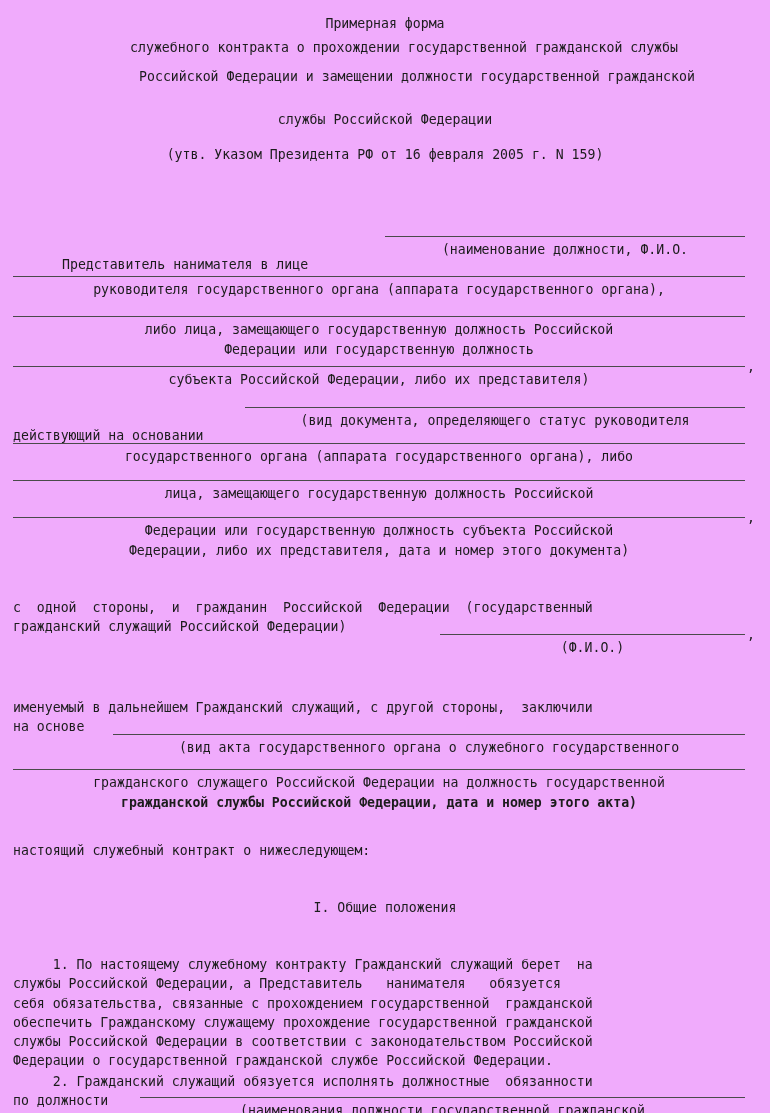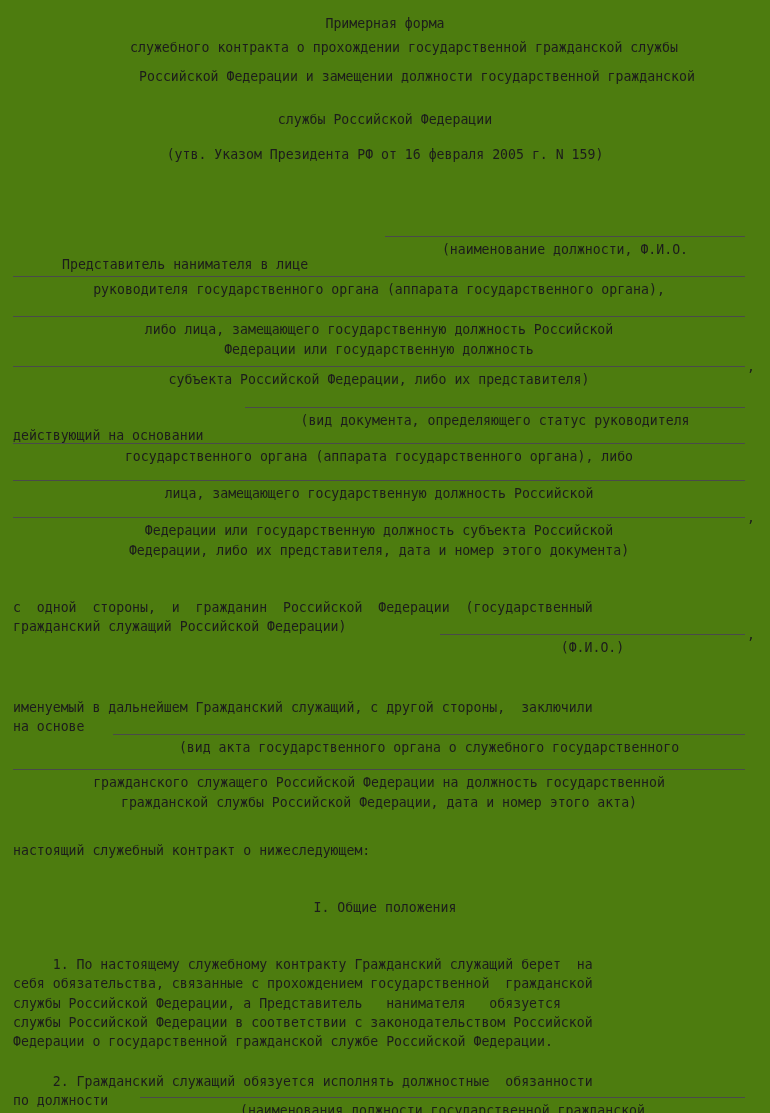--- a/index.html
+++ b/index.html
@@ -9,21 +9,21 @@
   }
   body {
     font-family: "DejaVu Sans Mono", "Liberation Mono", monospace;
     color: #1c1c1c;
   }
   .page {
     position: relative;
     width: 770px;
     height: 1113px;
     overflow: hidden;
-    background: #4d7c0f;
+    background: #f0abfc;
     box-sizing: border-box;
   }
   .doc {
     position: absolute;
     left: 0;
     top: 0;
     width: 770px;
     padding: 0;
   }
 
@@ -142,30 +142,31 @@
     <div class="comma" style="left:747px; top:628px;">,</div>
     <div class="centerbox" style="left:440px; top:638px; width:305px;">(Ф.И.О.)</div>
 
     <div class="row" style="left:13px; top:698px;">именуемый в дальнейшем Гражданский служащий, с другой стороны,  заключили</div>
     <div class="row" style="left:13px; top:717px;">на основе</div>
     <div class="rule" style="left:113px; top:734px; width:632px;"></div>
     <div class="centerbox" style="left:113px; top:738px; width:632px;">(вид акта государственного органа о служебного государственного</div>
 
     <div class="rule" style="left:13px; top:769px; width:732px;"></div>
     <div class="centerbox" style="left:13px; top:773px; width:732px;">гражданского служащего Российской Федерации на должность государственной</div>
-    <div class="centerbox" style="left:13px; top:793px; width:732px;">гражданской службы Российской Федерации, дата и номер этого акта)</div>
+    <div class="centerbox" style="left:13px; top:793px; width:732px;font-weight:bold;">гражданской службы Российской Федерации, дата и номер этого акта)</div>
 
     <div class="row" style="left:13px; top:841px;">настоящий служебный контракт о нижеследующем:</div>
 
     <div class="center" style="top:898px;">I. Общие положения</div>
 
     <div class="just" style="left:13px; top:955px; width:732px;">
       <span class="jline">     1. По настоящему служебному контракту Гражданский служащий берет  на</span>
+      <span class="jline">службы Российской Федерации, а Представитель   нанимателя   обязуется</span>
       <span class="jline">себя обязательства, связанные с прохождением государственной  гражданской</span>
-      <span class="jline">службы Российской Федерации, а Представитель   нанимателя   обязуется</span>
+      <span class="jline">обеспечить Гражданскому служащему прохождение государственной гражданской</span>
       <span class="jline">службы Российской Федерации в соответствии с законодательством Российской</span>
       <span class="jline">Федерации о государственной гражданской службе Российской Федерации.</span>
     </div>
 
     <div class="row" style="left:13px; top:1072px;">     2. Гражданский служащий обязуется исполнять должностные  обязанности</div>
     <div class="row" style="left:13px; top:1091px;">по должности</div>
     <div class="rule" style="left:140px; top:1097px; width:605px;"></div>
     <div class="centerbox" style="left:140px; top:1101px; width:605px;">(наименования должности государственной гражданской</div>
 
   </div>

